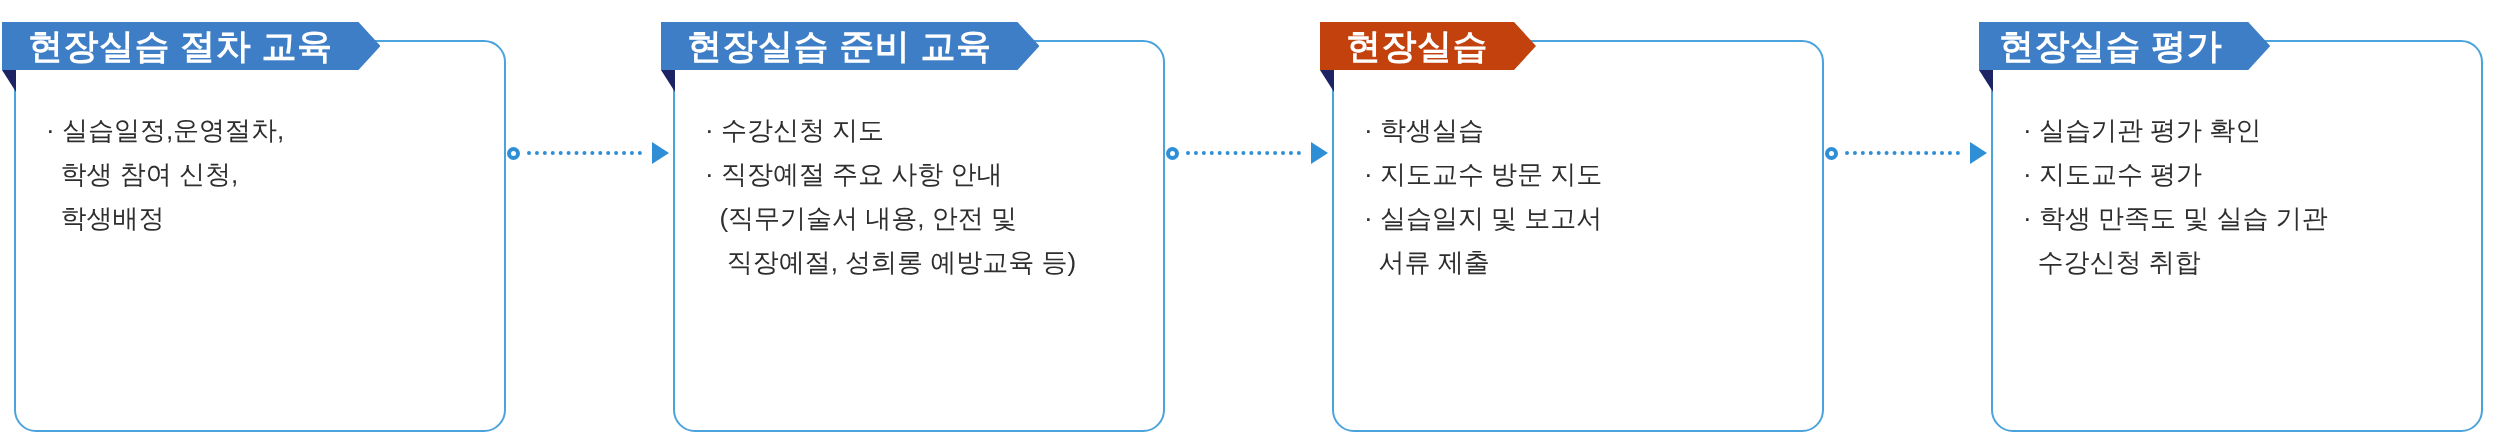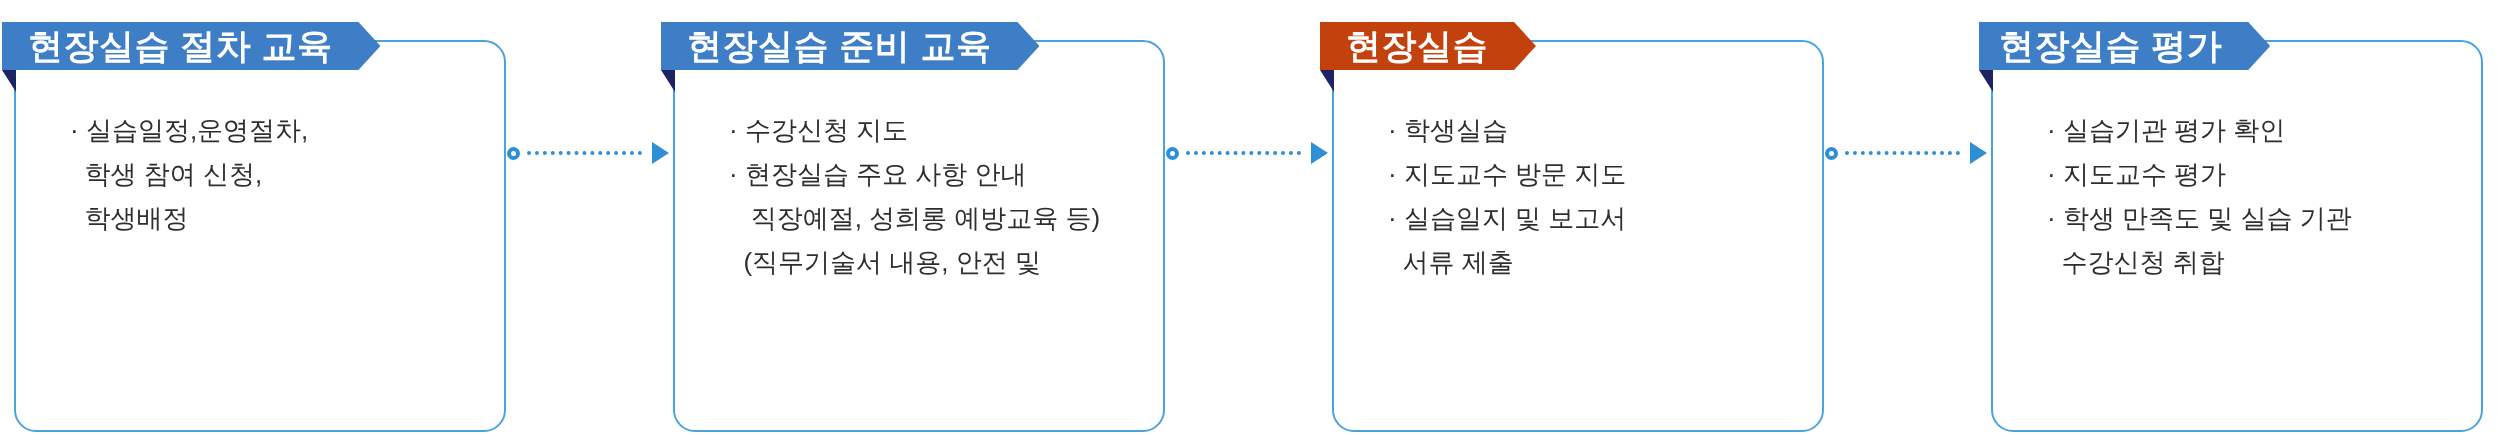--- a/index.html
+++ b/index.html
@@ -52,21 +52,21 @@
     background: var(--ribbon-fold, #1d2464);
     clip-path: polygon(0 0, 100% 0, 100% 100%);
     z-index: 1;
   }
   .stage-body {
     padding: 66px 30px 0 30px;
     font-size: 26px;
     line-height: 44px;
     color: var(--text, #2e2e2e);
   }
-  .line { white-space: pre; margin-left: 24px; }
+  .line { white-space: pre; }
   .connector {
     flex: 1 1 auto;
     display: flex;
     align-items: center;
     margin-top: 122px;
     padding: 0 4px;
     min-width: 90px;
   }
   .conn-circle {
     flex: none;
@@ -115,23 +115,23 @@
     <span class="conn-arrow"></span>
   </div>
 
   <div class="stage">
     <div class="ribbon" style="background: rgb(61, 126, 198);">
       <span>현장실습 준비 교육</span>
     </div>
     <div class="fold"></div>
     <div class="stage-body">
       <div class="line">· 수강신청 지도</div>
-      <div class="line">· 현장실습 주요 사항 안내</div>
+      <div class="line">· 직장예절 주요 사항 안내</div>
+      <div class="line">  (직무기술서 내용, 안전 및</div>
       <div class="line">   직장예절, 성희롱 예방교육 등)</div>
-      <div class="line">  (직무기술서 내용, 안전 및</div>
     </div>
   </div>
 
   <div class="connector">
     <span class="conn-circle"></span>
     <span class="conn-dots"></span>
     <span class="conn-arrow"></span>
   </div>
 
   <div class="stage">

